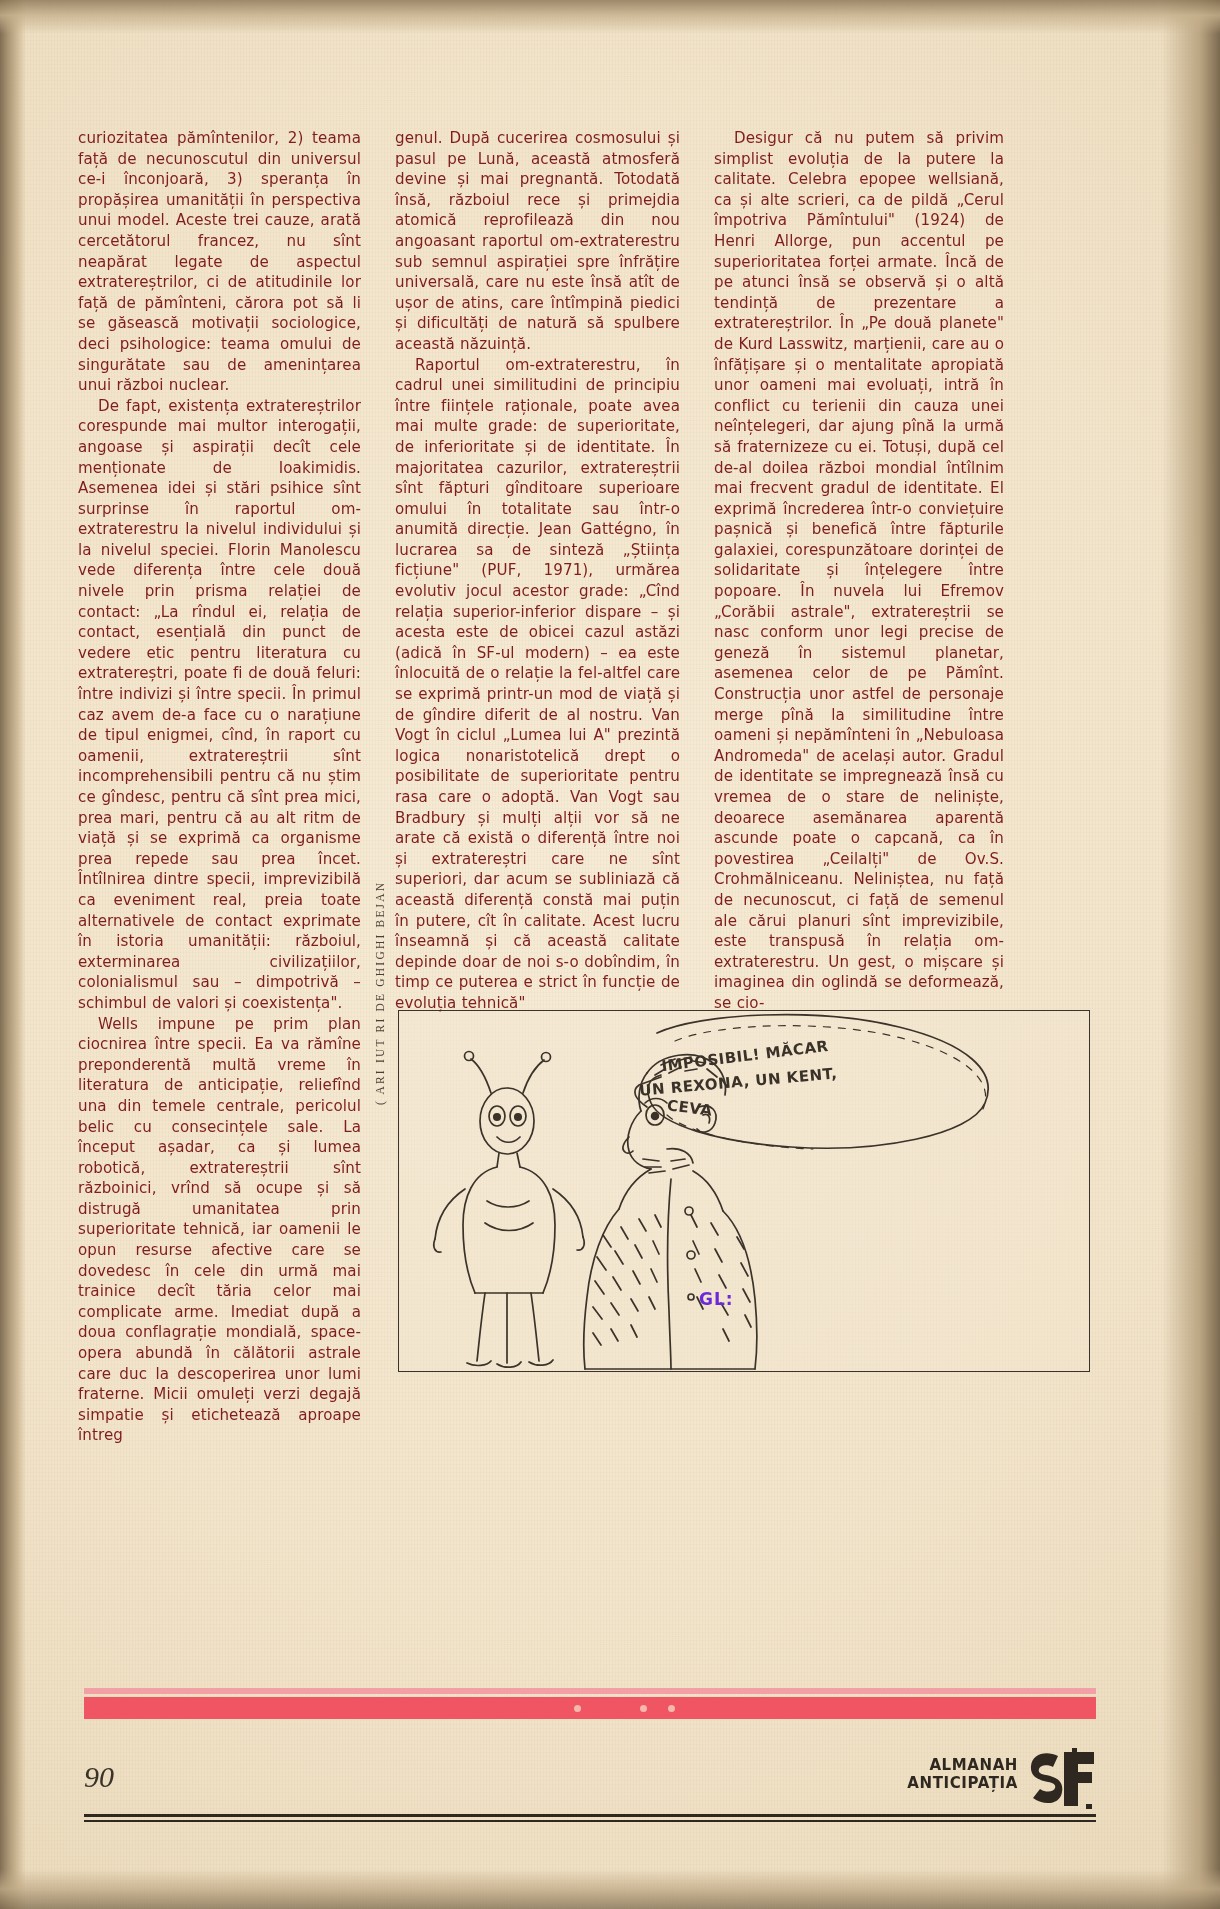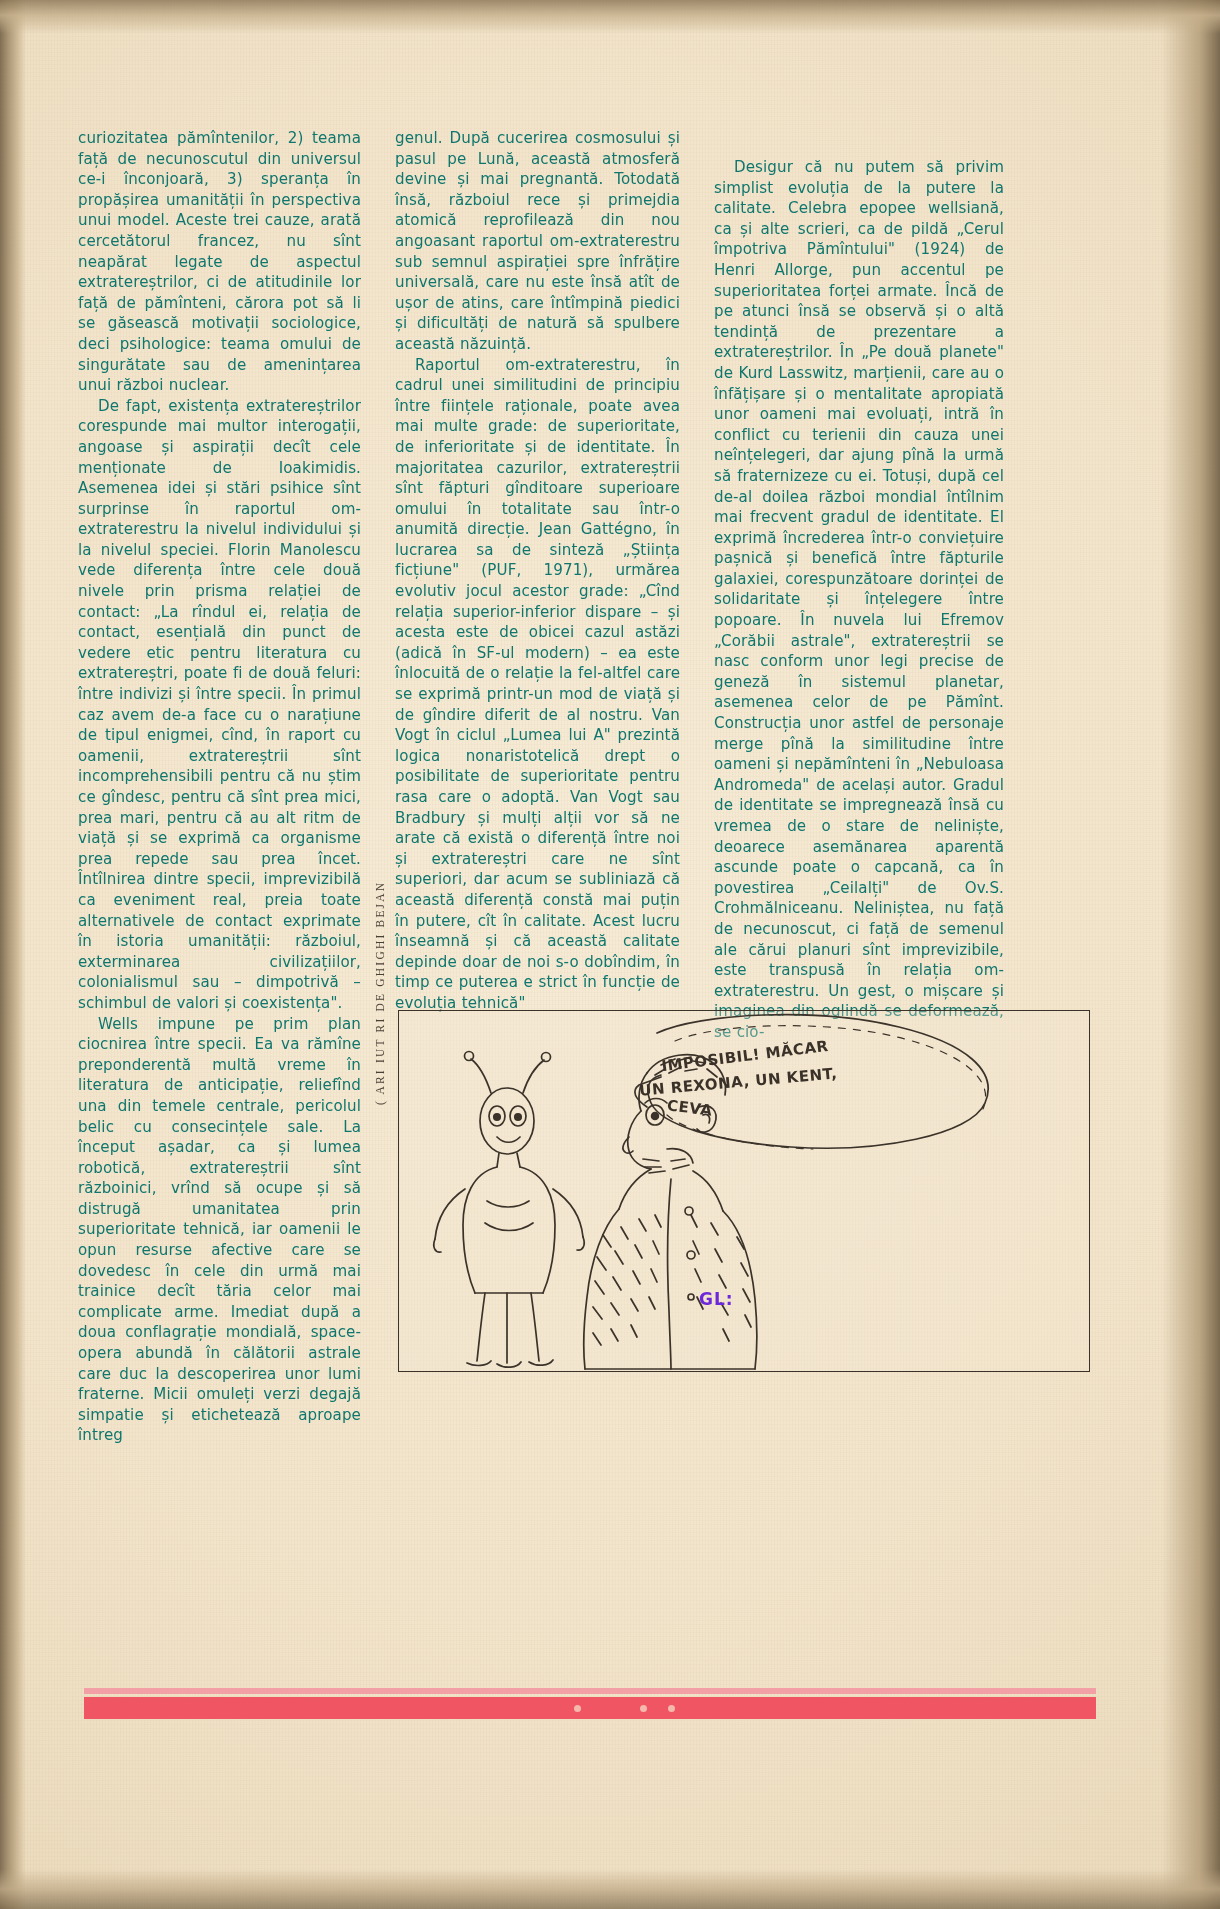--- a/index.html
+++ b/index.html
@@ -53,26 +53,26 @@
     display:flex;
     gap:0;
   }
   .col{
     width:283px;
     margin-right:34px;
     font-family:"DejaVu Sans", sans-serif;
     font-size:15.1px;
     line-height:20.6px;
     text-align:justify;
-    color:#0f766e;
+    color:#7f1d1d;
     letter-spacing:.1px;
     word-spacing:.4px;
     -webkit-font-smoothing:none;
   }
-  .col:last-child{margin-right:0;margin-top:29px;}
+  .col:last-child{margin-right:0;}
   .col p{margin:0;text-indent:20px;}
   .col p.noind{text-indent:0;}
   .col b{font-weight:normal;}
 
   
   #col1{width:283px;}
   #col2{width:285px;}
   #col3{width:290px;}
 
   
@@ -282,14 +282,38 @@
     </div>
   </div>
 
   <div id="redbar-thin"></div>
   <div id="redbar">
     <div class="redbar-hole" style="left:490px"></div>
     <div class="redbar-hole" style="left:556px"></div>
     <div class="redbar-hole" style="left:584px"></div>
   </div>
 
+  <div id="footer-row">
+    <div id="pagenum">90</div>
+
+    <div id="brand">
+      <div>ALMANAH</div>
+      <div>ANTICIPAȚIA</div>
+    </div>
+
+    <svg id="sflogo" viewBox="0 0 68 62">
+      <g fill="#2e2820">
+
+        <path d="M30 8 C18 2 4 6 3 18 C2 28 10 32 20 34 C26 35 28 37 27 40 C26 44 18 45 12 41 L5 50
+                 C16 58 32 57 34 44 C36 33 28 29 18 27 C12 26 10 24 11 21 C12 17 20 16 25 19 Z"></path>
+
+        <path d="M36 4 L66 4 L66 16 L50 16 L50 24 L64 24 L64 35 L50 35 L50 58 L36 58 Z"></path>
+
+        <rect x="44" y="0" width="5" height="6"></rect>
+        <rect x="58" y="56" width="6" height="5"></rect>
+      </g>
+    </svg>
+
+    <div id="rule1"></div>
+    <div id="rule2"></div>
+  </div>
 
 </div>
 
 </body></html>

